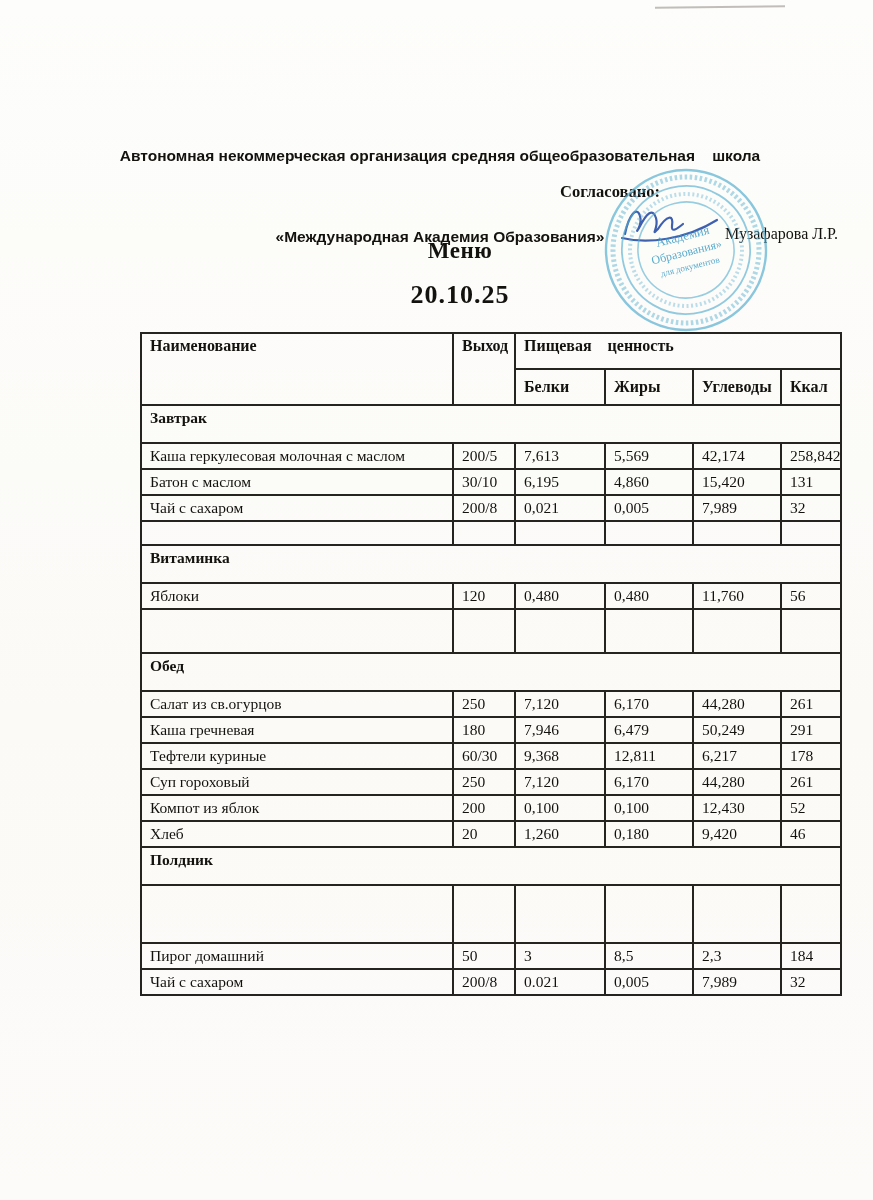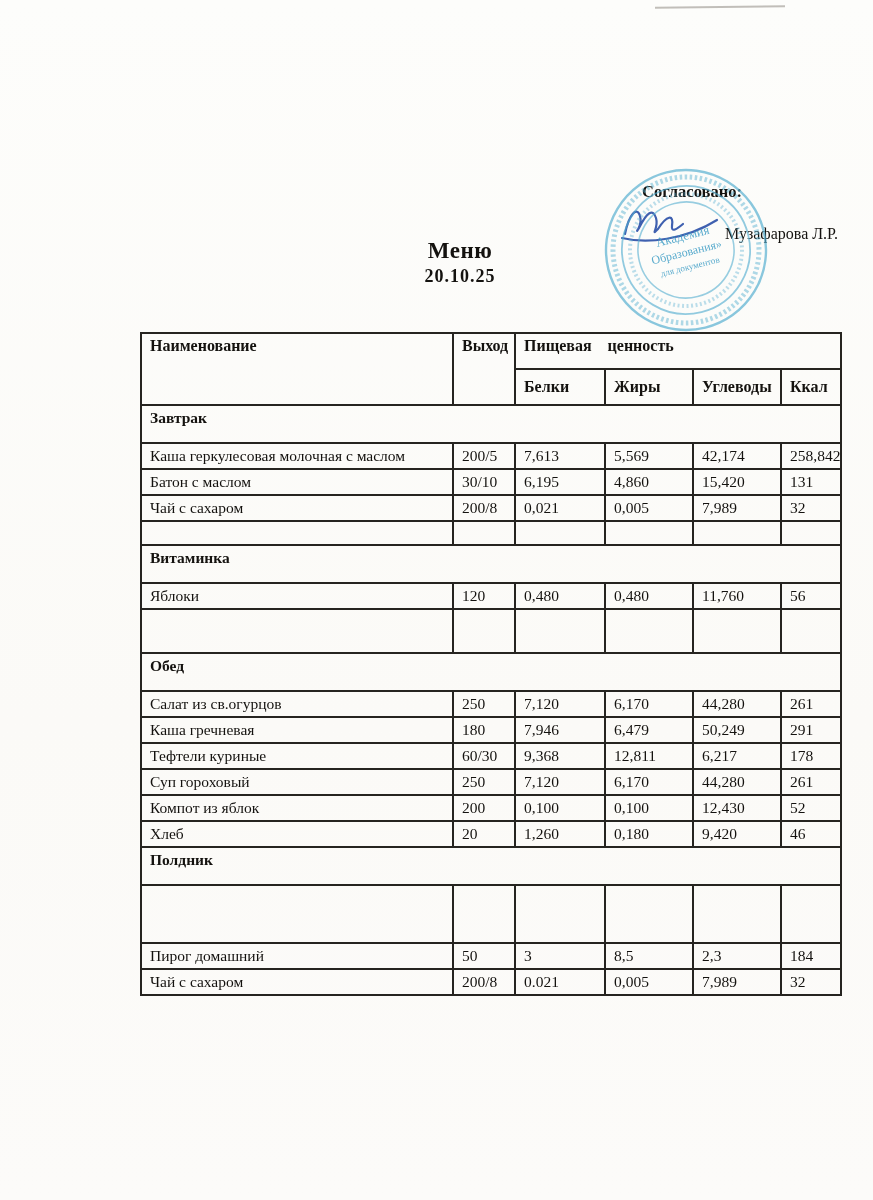--- a/index.html
+++ b/index.html
@@ -26,40 +26,40 @@
     font-family: "Liberation Sans", sans-serif;
     font-weight: bold; font-size: 15.5px; line-height: 27px;
     white-space: pre-wrap;
   }
 
   
   .approval {
     position: absolute; top: 182px; left: 560px; width: 278px;
     font-size: 16px; line-height: 20px;
   }
-  .approval .label { font-weight: bold; text-align: center; padding-right: 14px; font-size: 16.5px; }
+  .approval .label { font-weight: bold; text-align: left; padding-right: 14px; font-size: 16.5px; }
   .approval .director { text-align: center; margin-top: 2px; }
   .approval .sign-row { display: flex; align-items: flex-end; justify-content: flex-end; margin-top: 0; }
   .approval .sign-row svg { margin-right: 2px; }
   .approval .signer { white-space: nowrap; }
 
   
   .stamp {
     position: absolute; top: 164px; left: 600px; width: 172px; height: 172px;
     transform: rotate(-14deg);
     opacity: .85;
     pointer-events: none;
   }
 
   
   .menu-block {
     position: absolute; top: 238px; left: 130px; width: 660px; text-align: center;
   }
   .menu-title { font-weight: bold; font-size: 23px; letter-spacing: .5px; }
-  .menu-date  { font-weight: bold; font-size: 18px; margin-top: 2px; letter-spacing: 1px; }
+  .menu-date  { font-weight: bold; font-size: 26px; margin-top: 16px; letter-spacing: 1px; }
 
   
   table.menu {
     position: absolute; top: 332px; left: 140px;
     width: 700px; border-collapse: collapse; table-layout: fixed;
   }
   table.menu th, table.menu td {
     border: 2px solid #262420;
     padding: 3px 8px;
     vertical-align: top;
@@ -79,20 +79,24 @@
   td.col-name { padding-left: 6px; }
   td.col-out  { padding-left: 5px; }
 </style>
 </head>
 <body>
 
 <div class="page">
 
   <div class="scan-dash"></div>
 
+  <div class="org-header">
+    <div>Автономная некоммерческая организация средняя общеобразовательная    школа</div>
+    <div>«Международная Академия Образования»</div>
+  </div>
 
   <div class="approval">
     <div class="label">Согласовано:</div>
     <div class="sign-row">
       <svg width="104" height="42" viewBox="0 0 104 42">
         <g fill="none" stroke="#2b50a8" stroke-width="2.2" stroke-linecap="round" opacity="0.9">
           <path d="M6,32 C10,12 18,4 21,14 C24,24 14,34 20,26 C28,10 34,6 37,16 C40,26 31,35 39,27 C48,13 55,12 53,24 C52,31 58,27 64,22"></path>
           <path d="M3,36 C28,42 66,38 98,18"></path>
         </g>
       </svg>

